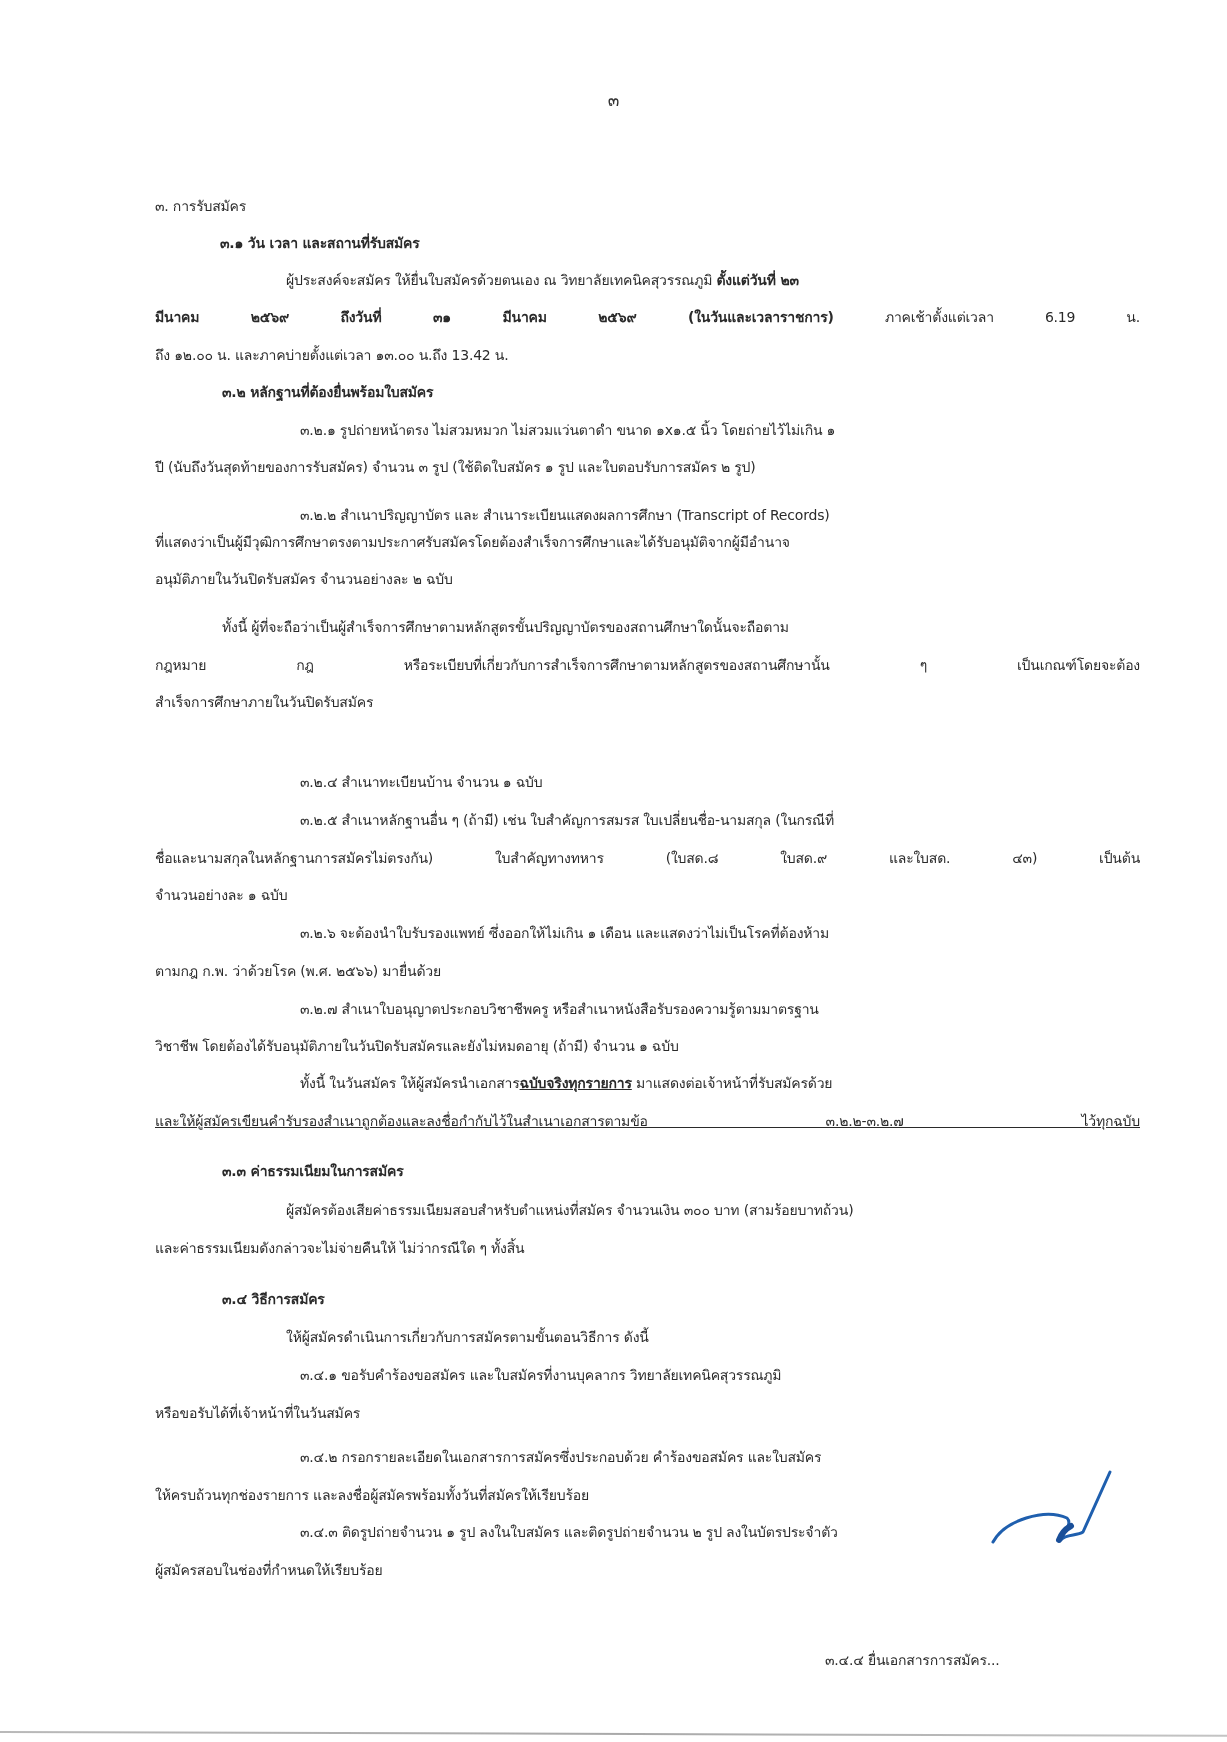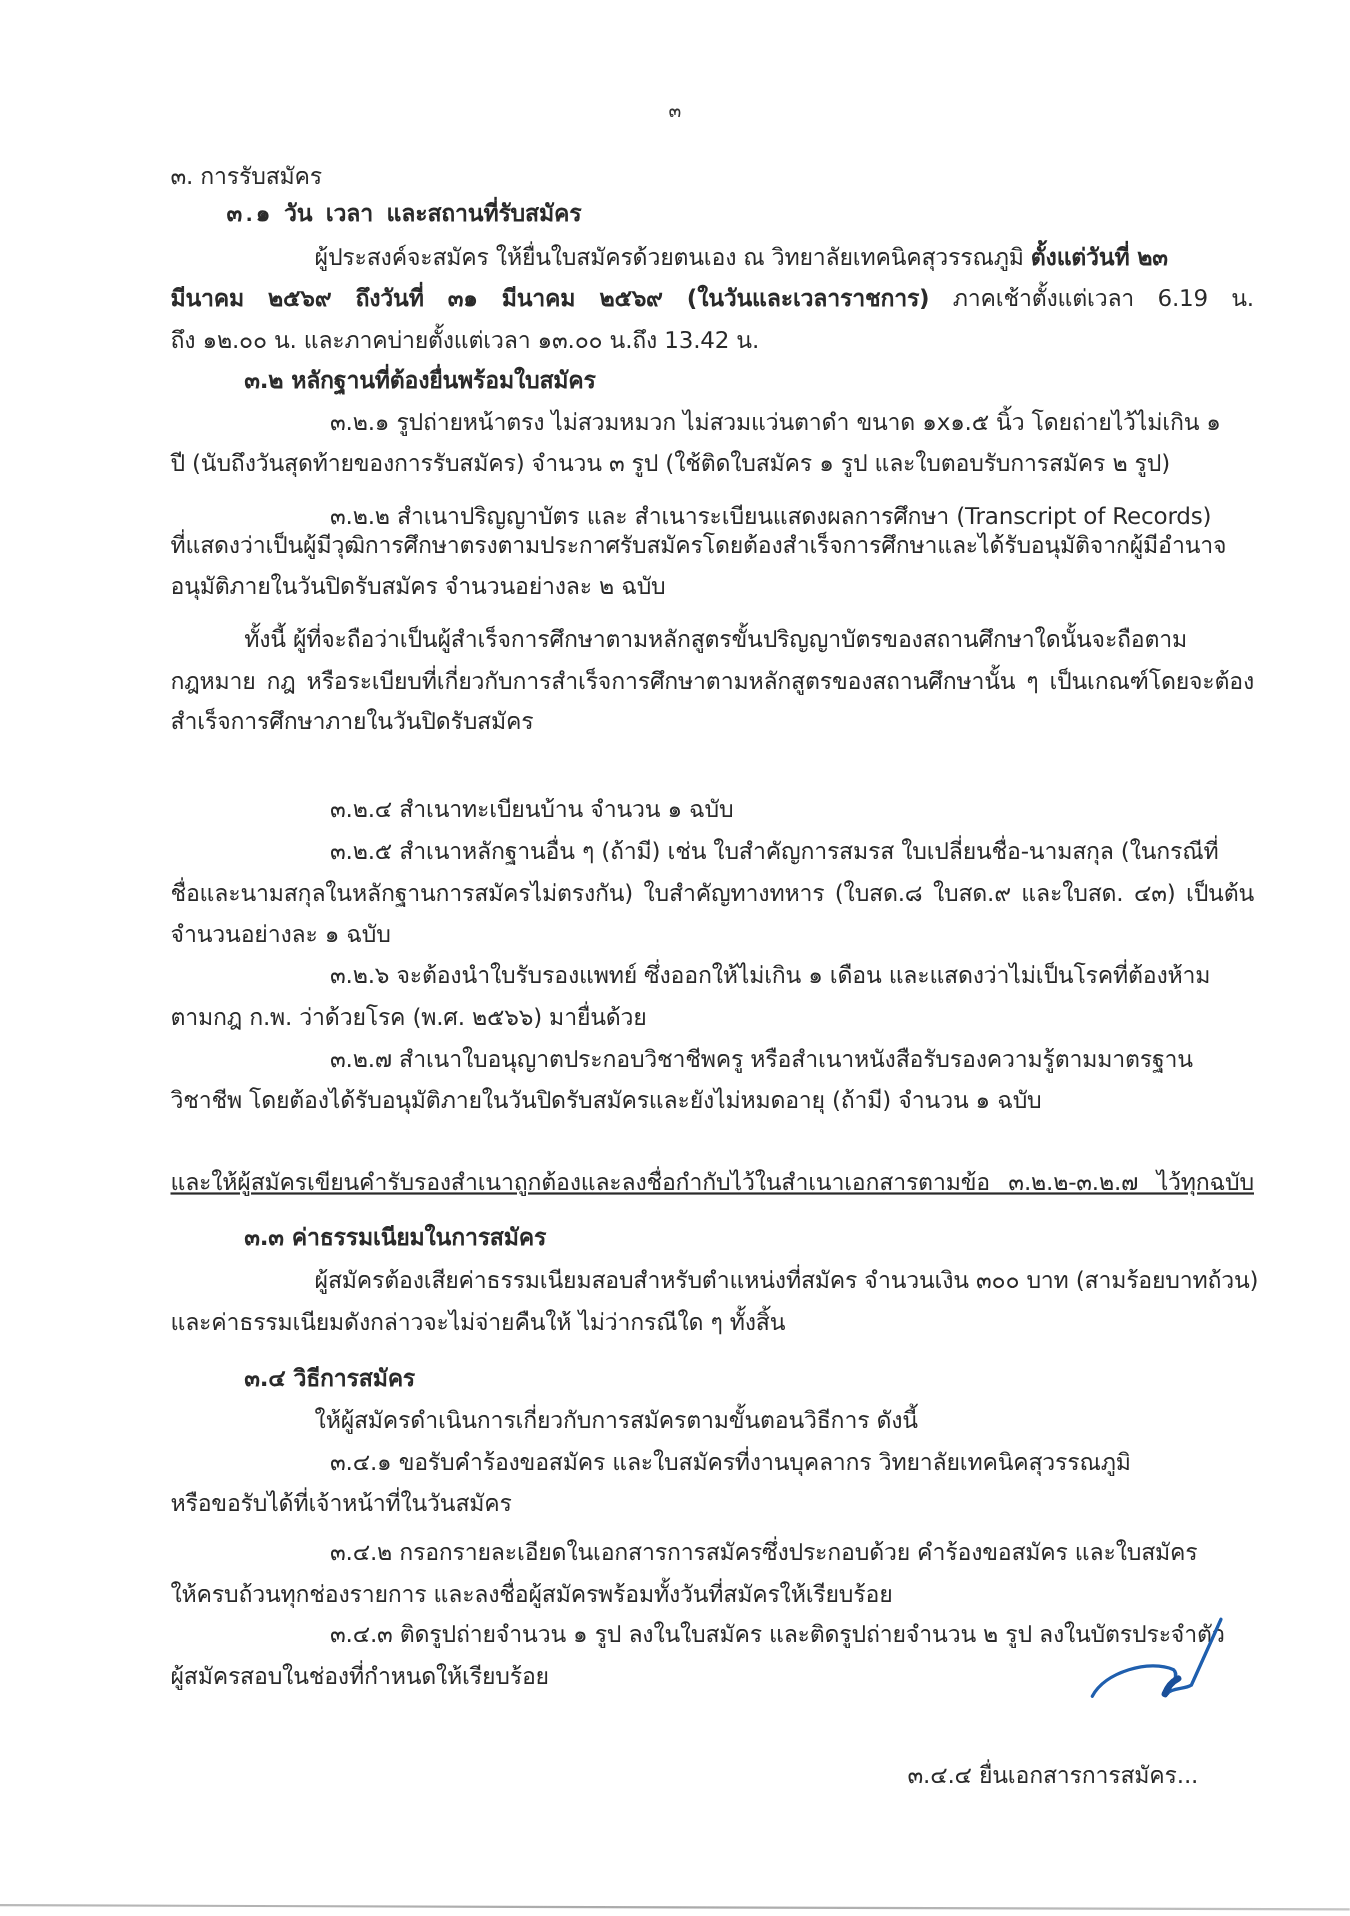--- a/index.html
+++ b/index.html
@@ -25,24 +25,25 @@
       position: absolute;
       top: 86px;
       left: 0;
       width: 1227px;
       text-align: center;
       font-size: 17px;
       color: #333;
     }
     .line {
       position: absolute;
-      font-size: 21px;
+      font-size: 14px;
       line-height: 26px;
       white-space: nowrap;
       letter-spacing: -0.2px;
+      margin-top: 46px;
     }
     .justify {
       width: 985px;
       text-align: justify;
       text-align-last: justify;
     }
     .b { font-weight: bold; }
     .u { text-decoration: underline; font-weight: bold; }
     .footer-rule {
       position: absolute;
@@ -64,21 +65,21 @@
   </style>
 </head>
 <body>
 
 <div class="page">
 
   <div class="page-number">๓</div>
 
   <div class="line" style="left:155px; top:147px;">๓. การรับสมัคร</div>
 
-  <div class="line b" style="left:206px; top:184px;font-family:Liberation Mono, monospace;">๓.๑ วัน เวลา และสถานที่รับสมัคร</div>
+  <div class="line b" style="left:220px; top:184px;">๓.๑ วัน เวลา และสถานที่รับสมัคร</div>
   <div class="line" style="left:286px; top:221px;text-align:right;">
     <span>ผู้ประสงค์จะสมัคร ให้ยื่นใบสมัครด้วยตนเอง ณ วิทยาลัยเทคนิคสุวรรณภูมิ </span><span class="b">ตั้งแต่วันที่ ๒๓</span>
   </div>
   <div class="line justify" style="left:155px; top:258px;">
     <span class="b">มีนาคม ๒๕๖๙ ถึงวันที่ ๓๑ มีนาคม ๒๕๖๙ (ในวันและเวลาราชการ)</span><span> ภาคเช้าตั้งแต่เวลา 6.19 น.</span>
   </div>
   <div class="line" style="left:155px; top:296px;">ถึง ๑๒.๐๐ น. และภาคบ่ายตั้งแต่เวลา ๑๓.๐๐ น.ถึง 13.42 น.</div>
 
   <div class="line b" style="left:222px; top:333px;">๓.๒ หลักฐานที่ต้องยื่นพร้อมใบสมัคร</div>
 
@@ -98,20 +99,23 @@
   <div class="line" style="left:300px; top:761px;">๓.๒.๕ สำเนาหลักฐานอื่น ๆ (ถ้ามี) เช่น ใบสำคัญการสมรส ใบเปลี่ยนชื่อ-นามสกุล (ในกรณีที่</div>
   <div class="line justify" style="left:155px; top:799px;">ชื่อและนามสกุลในหลักฐานการสมัครไม่ตรงกัน) ใบสำคัญทางทหาร (ใบสด.๘ ใบสด.๙ และใบสด. ๔๓) เป็นต้น</div>
   <div class="line" style="left:155px; top:836px;">จำนวนอย่างละ ๑ ฉบับ</div>
 
   <div class="line" style="left:300px; top:874px;">๓.๒.๖ จะต้องนำใบรับรองแพทย์ ซึ่งออกให้ไม่เกิน ๑ เดือน และแสดงว่าไม่เป็นโรคที่ต้องห้าม</div>
   <div class="line" style="left:155px; top:912px;">ตามกฎ ก.พ. ว่าด้วยโรค (พ.ศ. ๒๕๖๖) มายื่นด้วย</div>
 
   <div class="line" style="left:300px; top:950px;">๓.๒.๗ สำเนาใบอนุญาตประกอบวิชาชีพครู หรือสำเนาหนังสือรับรองความรู้ตามมาตรฐาน</div>
   <div class="line" style="left:155px; top:987px;">วิชาชีพ โดยต้องได้รับอนุมัติภายในวันปิดรับสมัครและยังไม่หมดอายุ (ถ้ามี) จำนวน ๑ ฉบับ</div>
 
+  <div class="line" style="left:300px; top:1024px;">
+    <span>ทั้งนี้ ในวันสมัคร ให้ผู้สมัครนำเอกสาร</span><span class="u">ฉบับจริงทุกรายการ</span><span> มาแสดงต่อเจ้าหน้าที่รับสมัครด้วย</span>
+  </div>
   <div class="line justify" style="left:155px; top:1062px;text-decoration:underline;">และให้ผู้สมัครเขียนคำรับรองสำเนาถูกต้องและลงชื่อกำกับไว้ในสำเนาเอกสารตามข้อ ๓.๒.๒-๓.๒.๗ ไว้ทุกฉบับ</div>
 
   <div class="line b" style="left:222px; top:1112px;">๓.๓ ค่าธรรมเนียมในการสมัคร</div>
   <div class="line" style="left:286px; top:1151px;">ผู้สมัครต้องเสียค่าธรรมเนียมสอบสำหรับตำแหน่งที่สมัคร จำนวนเงิน ๓๐๐ บาท (สามร้อยบาทถ้วน)</div>
   <div class="line" style="left:155px; top:1189px;">และค่าธรรมเนียมดังกล่าวจะไม่จ่ายคืนให้ ไม่ว่ากรณีใด ๆ ทั้งสิ้น</div>
 
   <div class="line b" style="left:222px; top:1240px;">๓.๔ วิธีการสมัคร</div>
   <div class="line" style="left:286px; top:1278px;">ให้ผู้สมัครดำเนินการเกี่ยวกับการสมัครตามขั้นตอนวิธีการ ดังนี้</div>
 
   <div class="line" style="left:300px; top:1316px;">๓.๔.๑ ขอรับคำร้องขอสมัคร และใบสมัครที่งานบุคลากร วิทยาลัยเทคนิคสุวรรณภูมิ</div>

